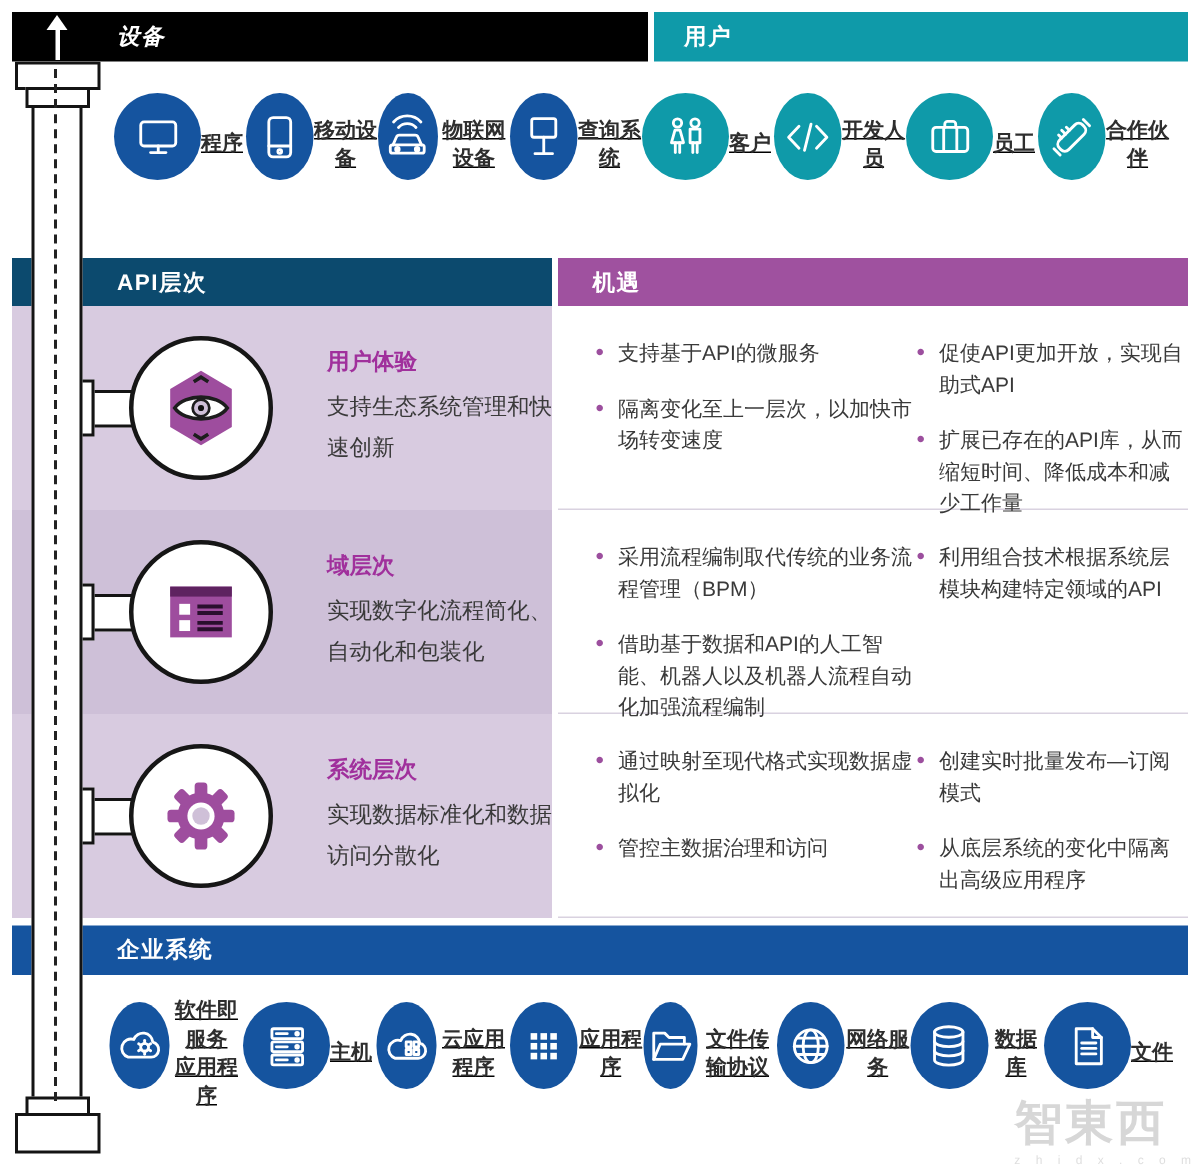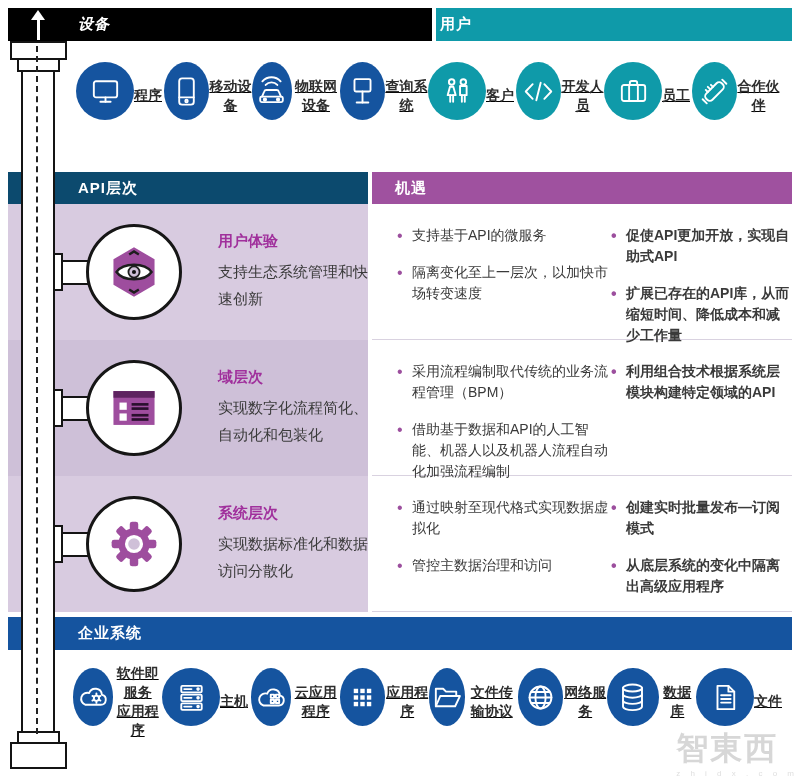--- a/index.html
+++ b/index.html
@@ -2,21 +2,21 @@
 <html><head>
 <meta charset="utf-8">
 <style>
   html,body{margin:0;padding:0;background:#fff;}
   .canvas{position:relative;width:800px;height:782px;background:#fff;overflow:hidden;
           font-family:"Liberation Sans","DejaVu Sans",sans-serif;}
   
   .bar{position:absolute;height:33px;display:flex;align-items:center;color:#fff;
        font-weight:bold;font-size:15px;letter-spacing:1px;}
   #devices-bar{left:8px;top:8px;width:424px;padding-left:70px;box-sizing:border-box;}
-  #users-bar{left:436px;top:8px;width:356px;padding-left:4px;box-sizing:border-box;}
+  #users-bar{left:436px;top:8px;width:356px;padding-left:20px;box-sizing:border-box;}
   #api-bar{left:8px;top:172px;width:360px;height:32px;padding-left:70px;box-sizing:border-box;}
   #opp-bar{left:372px;top:172px;width:420px;height:32px;padding-left:23px;box-sizing:border-box;}
   #enterprise-bar{left:8px;top:617px;width:784px;padding-left:70px;box-sizing:border-box;}
   
   .icon-row{position:absolute;display:flex;}
   #top-icons{left:76px;top:62px;}
   #bottom-icons{left:73px;top:655px;}
   .icon-item{width:88px;display:flex;align-items:center;text-decoration:underline;}
   #bottom-icons .icon-item{width:89px;}
   .icon-circle{width:58px;height:58px;border-radius:50%;display:flex;align-items:center;justify-content:center;}
@@ -34,21 +34,21 @@
   .row-text{position:absolute;left:210px;top:50%;transform:translateY(-50%);width:152px;}
   .row-title{font-weight:bold;font-size:15px;margin-bottom:7px;}
   .row-desc{font-size:15px;color:#3a3a3a;line-height:1.8;}
   .row-right{flex:1;margin-left:4px;background:#fff;border-bottom:1px solid #d9d2e0;
              display:flex;padding:21px 0 0 23px;box-sizing:border-box;}
   ul.bul{list-style:none;margin:0;padding:0;}
   ul.bul li{position:relative;padding-left:17px;font-size:14px;color:#3a3a3a;line-height:1.5;
             margin-bottom:16px;}
   ul.bul li::before{content:"•";position:absolute;left:2px;top:-1px;font-size:16px;}
   .col1{width:214px;flex:0 0 214px;}
-  .col2{width:182px;flex:0 0 182px;margin-left:12px;font-weight:bold;}
+  .col2{width:182px;flex:0 0 182px;margin-left:12px;}
   
   .pipe{position:absolute;background:#fff;border:2.5px solid #141414;box-sizing:border-box;z-index:4;}
   #pipe-body{left:21px;top:70px;width:34px;height:663px;border-top:none;border-bottom:none;}
   #pipe-cap-top1{left:10px;top:41px;width:57px;height:19px;}
   #pipe-cap-top2{left:17px;top:58px;width:43px;height:14px;}
   #pipe-cap-bot1{left:17px;top:731px;width:43px;height:13px;}
   #pipe-cap-bot2{left:10px;top:742px;width:57px;height:27px;}
   #pipe-dash{position:absolute;left:36px;top:46px;height:688px;width:0;border-left:2px dashed #222;z-index:5;}
   #pipe-arrow-stem{position:absolute;left:37px;top:15px;width:0;height:25px;border-left:3px solid #fff;z-index:4;}
   #pipe-arrow-head{position:absolute;left:31px;top:10px;width:0;height:0;z-index:4;

